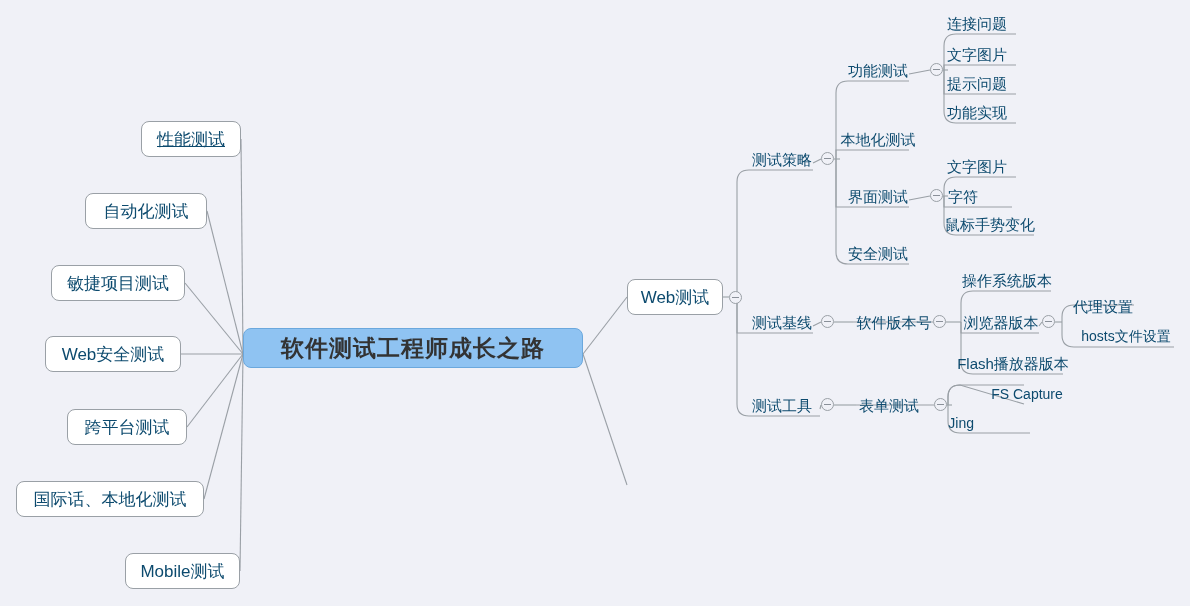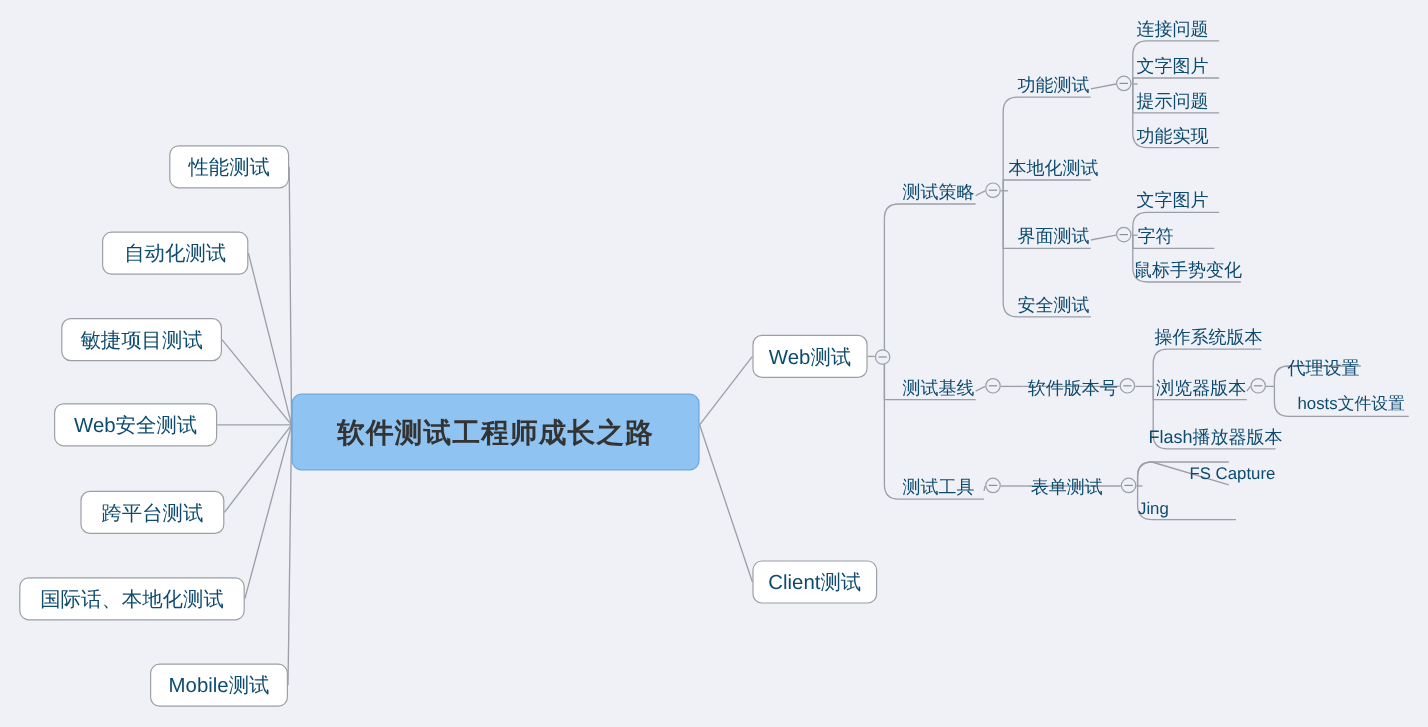--- a/index.html
+++ b/index.html
@@ -160,25 +160,25 @@
       <path d="M 856 405 L 934 405"></path>
 
       <path d="M 947 405 L 952 405"></path>
 
       <path d="M 948 405 L 948 396 Q 948 404 948 404 L 948 397 Q 948 385 960 385 L 1024 404"></path>
       <path d="M 948 405 L 948 397 Q 948 385 960 385 L 1024 385"></path>
       <path d="M 948 405 L 948 421 Q 948 433 960 433 L 1030 433"></path>
     </g>
   </svg>
 
-  <div class="node root" style="left:243px; top:328px; width:340px; height:64px;">
+  <div class="node root" style="left:243px; top:328px; width:340px; height:40px;">
     <span>软件测试工程师成长之路</span>
   </div>
 
-  <div class="node boxed" style="left:141px; top:121px; width:100px;">
+  <div class="node boxed" style="left:141px; top:121px; width:100px;text-decoration:underline;">
     <span>性能测试</span>
   </div>
   <div class="node boxed" style="left:85px; top:193px; width:122px;">
     <span>自动化测试</span>
   </div>
   <div class="node boxed" style="left:51px; top:265px; width:134px;">
     <span>敏捷项目测试</span>
   </div>
   <div class="node boxed" style="left:45px; top:336px; width:136px;">
     <span>Web安全测试</span>
@@ -191,23 +191,20 @@
   </div>
   <div class="node boxed" style="left:125px; top:553px; width:115px;">
     <span>Mobile测试</span>
   </div>
 
   <div class="node boxed" style="left:627px; top:279px; width:96px;">
     <span>Web测试</span>
   </div>
   <div class="toggle" style="left:729px; top:291px;"></div>
 
-  <div class="node boxed" style="left:627px; top:467px; width:104px;">
-    <span>Client测试</span>
-  </div>
 
   <div class="node plain" style="left:751px; top:148px; width:62px;">
     <span>测试策略</span>
   </div>
   <div class="toggle" style="left:821px; top:152px;"></div>
 
   <div class="node plain" style="left:751px; top:311px; width:62px;">
     <span>测试基线</span>
   </div>
   <div class="toggle" style="left:821px; top:315px;"></div>

